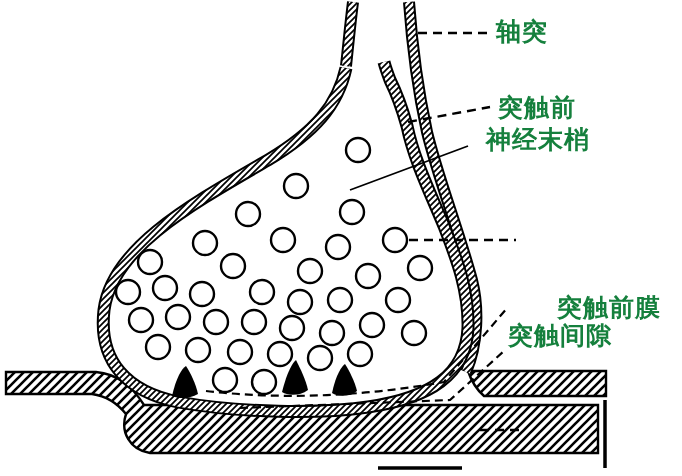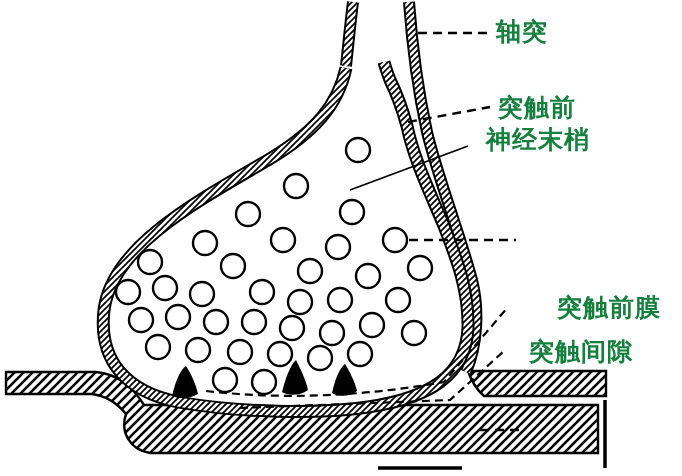--- a/index.html
+++ b/index.html
@@ -116,14 +116,14 @@
     </g>
 
     <line x1="378" y1="468" x2="462" y2="468" stroke="#000" stroke-width="3.5"></line>
     <line x1="605" y1="400" x2="605" y2="468" stroke="#000" stroke-width="3.5"></line>
   </svg>
 
   <div class="label" style="left:496px;top:18px;">轴突</div>
   <div class="label" style="left:498px;top:94px;">突触前</div>
   <div class="label" style="left:486px;top:126px;">神经末梢</div>
   <div class="label" style="left:512px;top:294px;margin-left:45px;">突触前膜</div>
-  <div class="label" style="left:508px;top:338px;margin-left:21px;">突触间隙</div>
+  <div class="label" style="left:508px;top:322px;">突触间隙</div>
 </div>
 
 </body></html>

